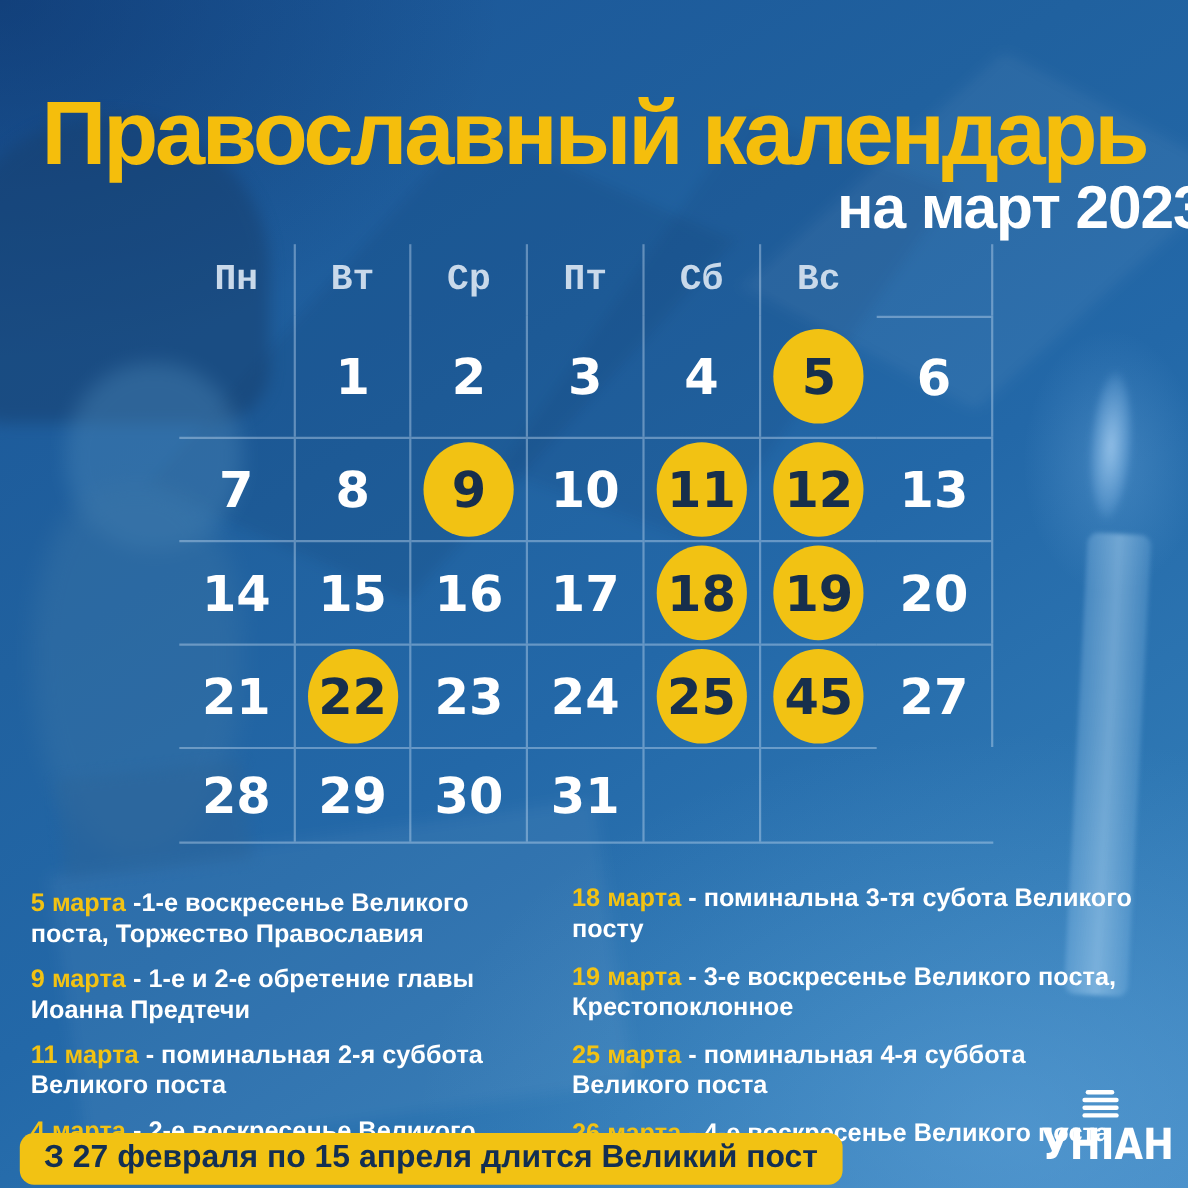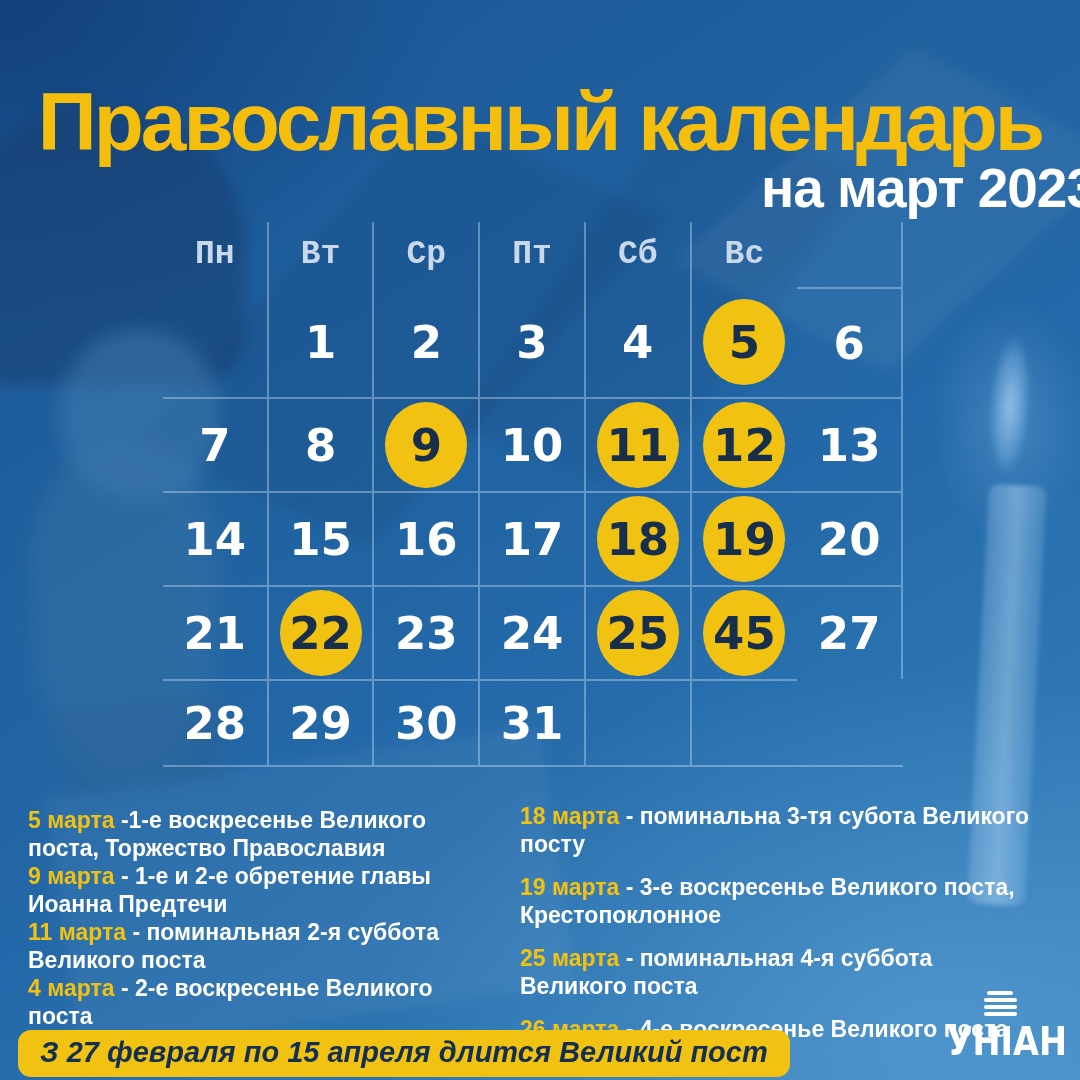--- a/index.html
+++ b/index.html
@@ -66,38 +66,38 @@
   }
   .cal-day .num.hl{
     background:var(--accent);
     border-radius:50%;
     width:82px;
     color:var(--day-navy);
   }
 
   
   .events{position:absolute;display:flex;flex-direction:column;color:#fff;}
-  .events.left{left:28px;top:806px;width:458px;}
+  .events.left{left:28px;top:806px;width:458px;gap:13px;}
   .events.right{left:520px;top:802px;width:548px;gap:15px;}
   .event{
     margin:0;font-size:23px;font-weight:700;line-height:1.22;
     white-space:pre-line;
   }
   .event .event-date{color:var(--accent);}
 
   
   .banner{
     position:absolute;left:18px;bottom:3px;
     display:inline-flex;align-items:center;
     background:var(--accent);
     border-radius:13px;
     padding:6px 22px 8px 22px;
   }
   .banner span{
-    font-size:29px;font-weight:700;font-style:italic;
+    font-size:29px;font-weight:700;
     color:var(--banner-text);white-space:nowrap;
   }
 
   
   .logo{position:absolute;right:18px;bottom:16px;width:124px;text-align:center;}
   .logo .bar{width:33px;height:4.5px;background:#fff;border-radius:2px;margin:2.5px auto;}
   .logo .bar.b1{width:26px;}
   .logo .logo-text{
     display:block;margin-top:3px;
     font-family:"DejaVu Sans", sans-serif;

